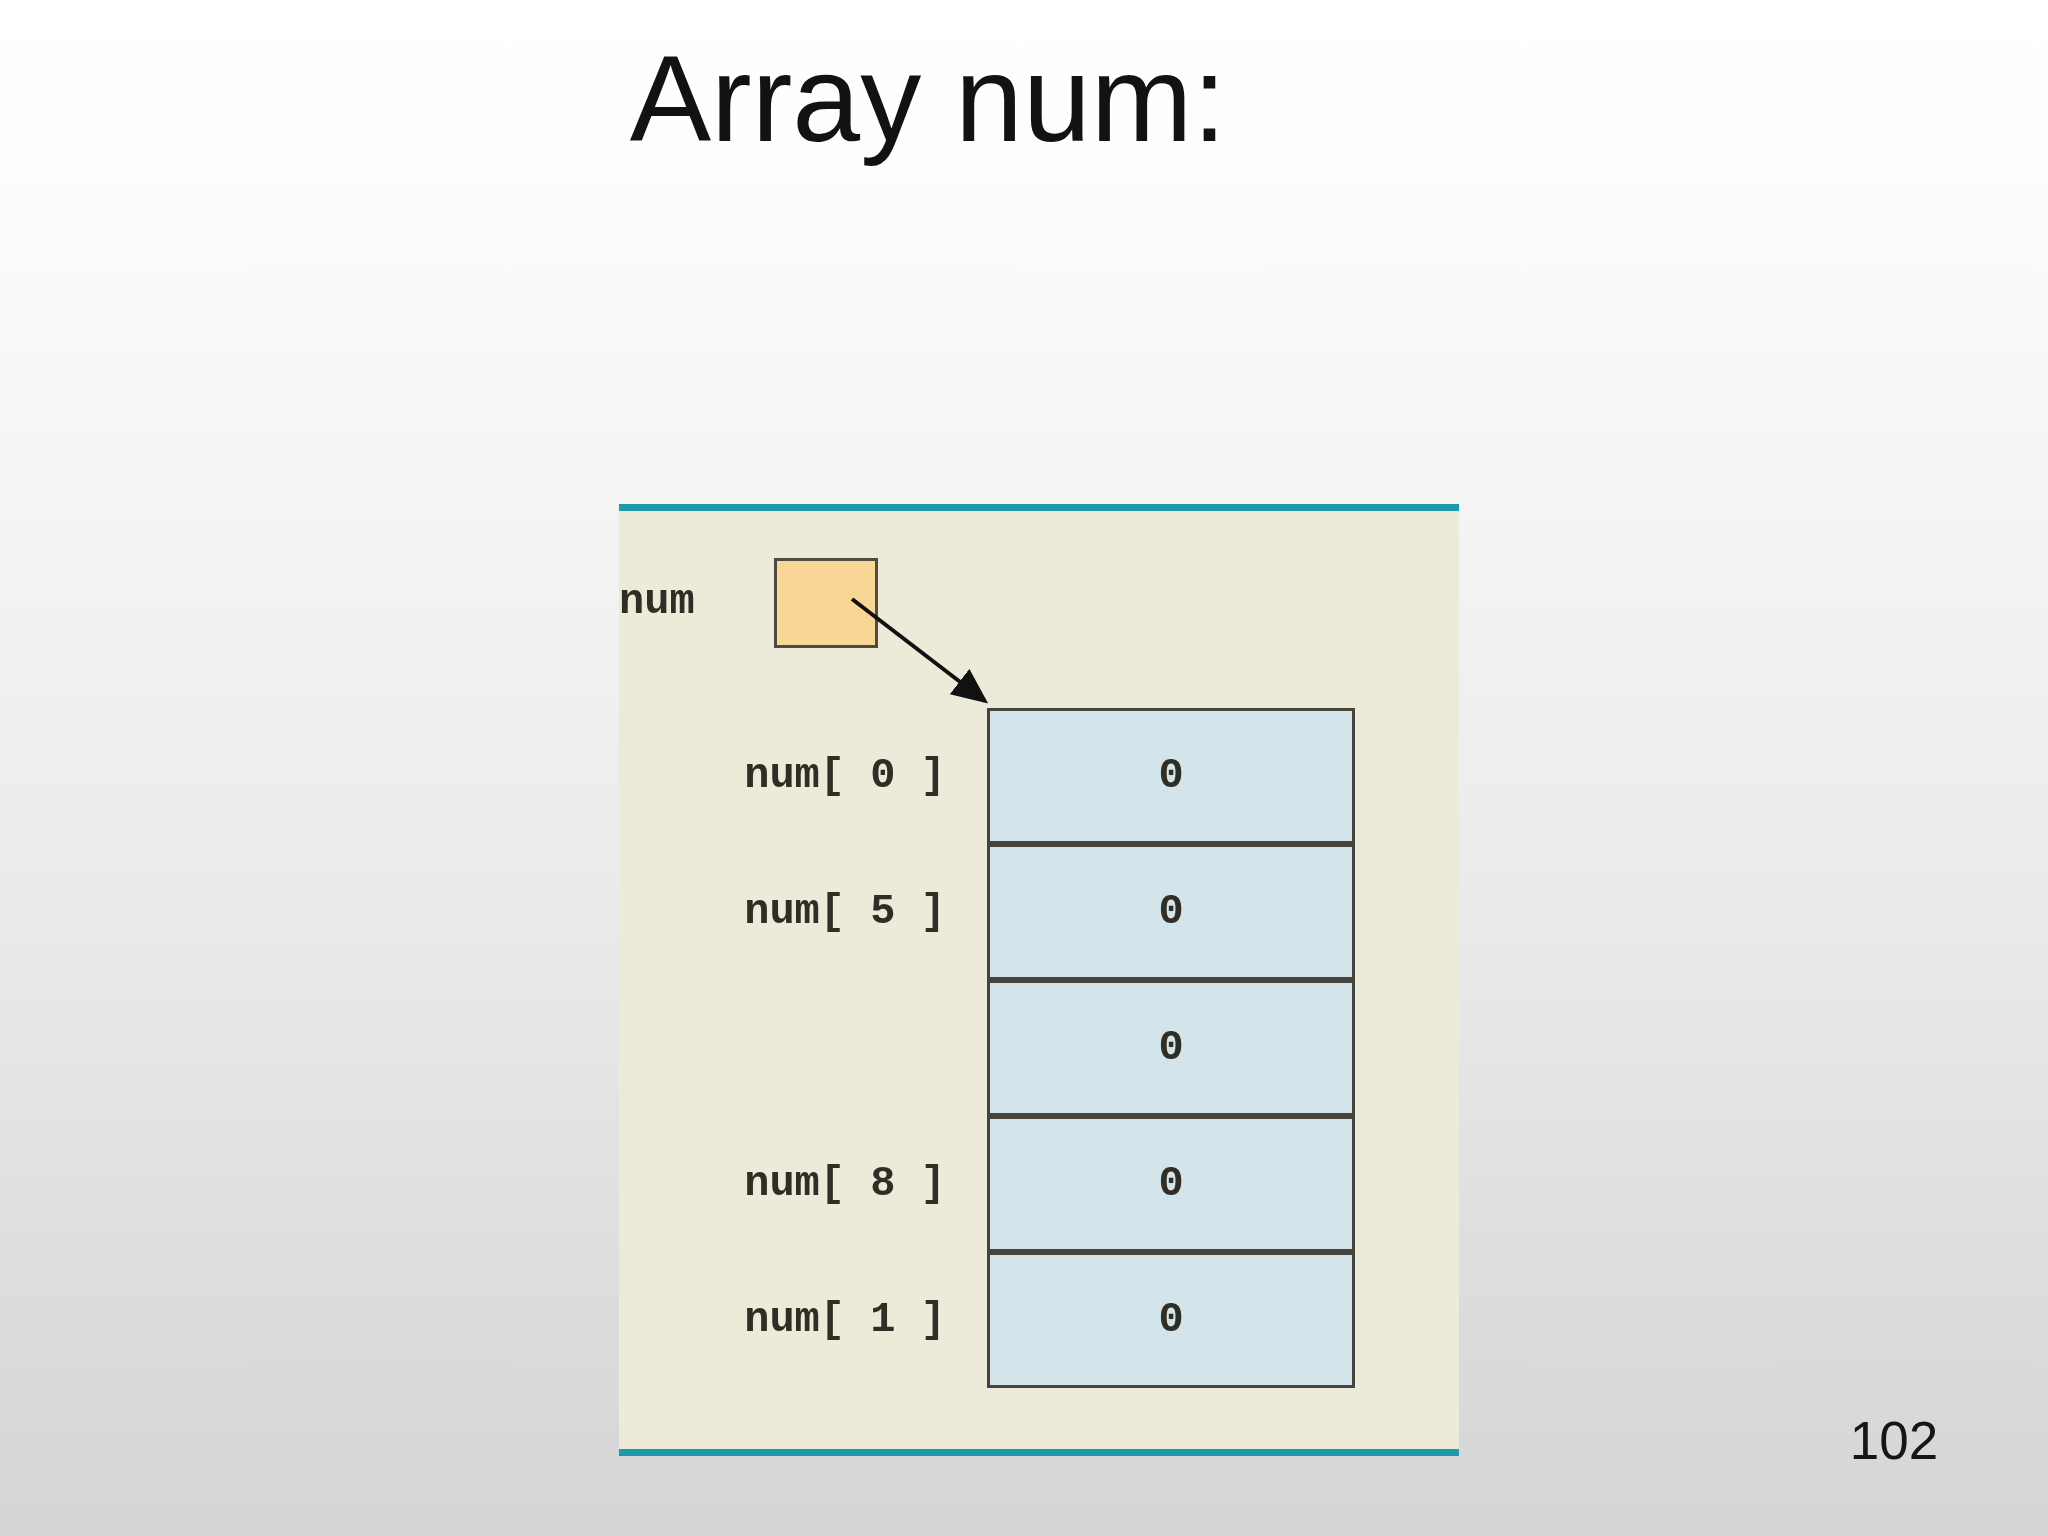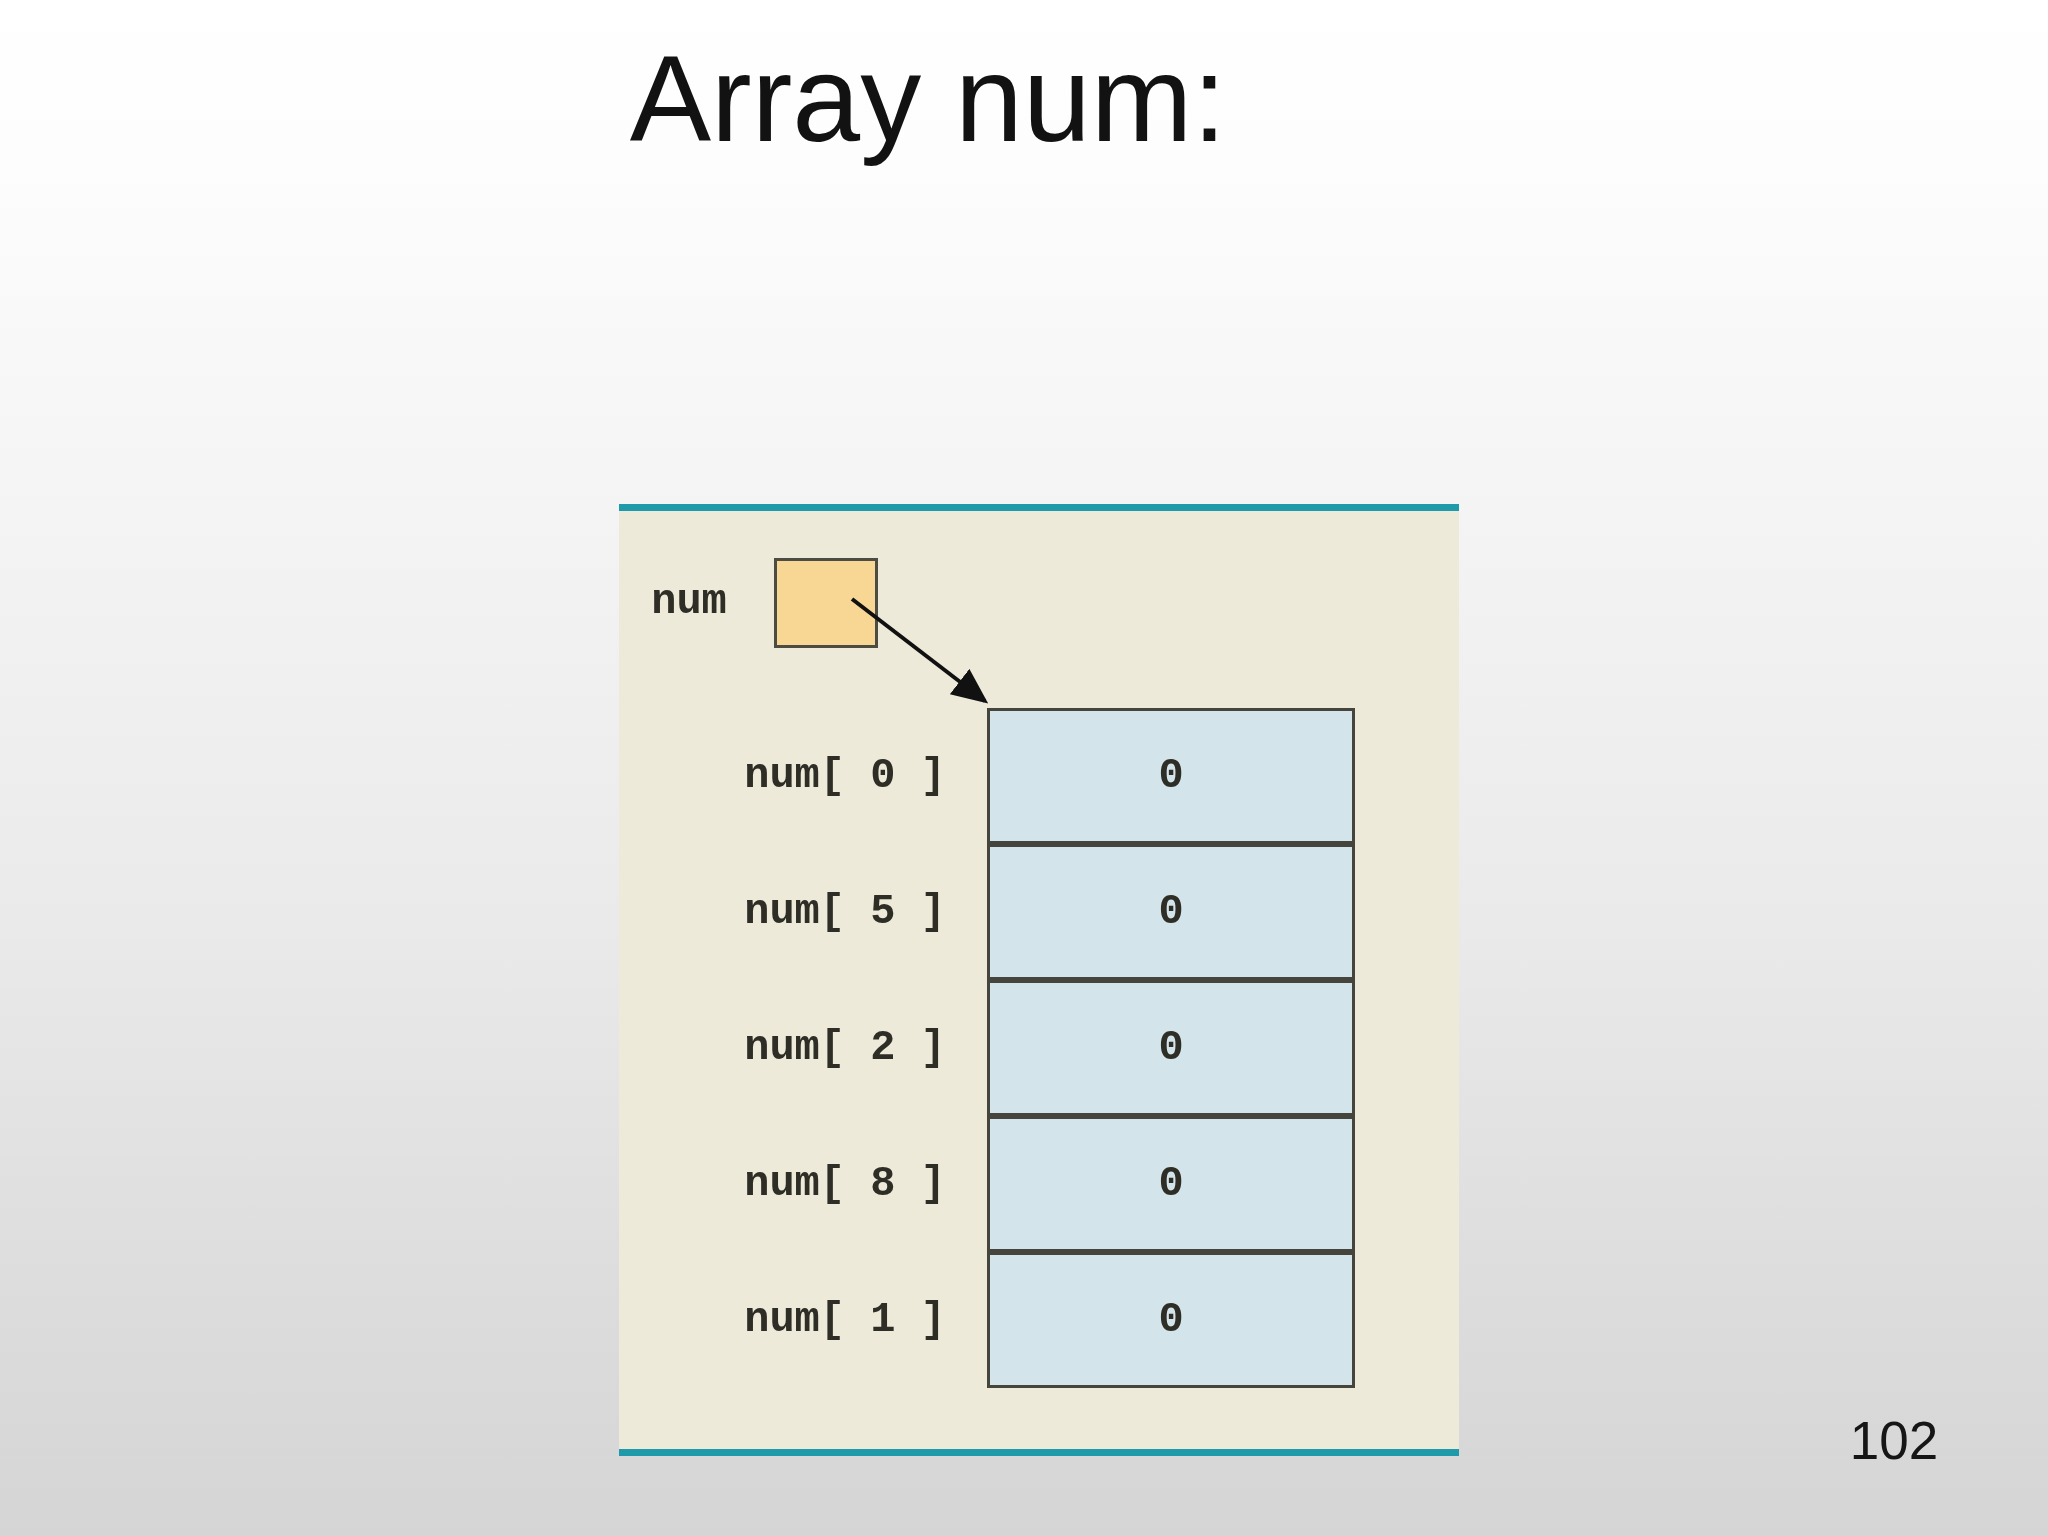--- a/index.html
+++ b/index.html
@@ -44,21 +44,21 @@
   .mono {
     font-family: "Liberation Mono", monospace;
     font-weight: bold;
     color: #2e2d26;
   }
   .ref-label {
     position: absolute;
     left: 0px;
     top: 66px;
     width: 140px;
-    text-align: center;
+    text-align: left;
     font-size: 42px;
     line-height: 50px;
   }
   .ref-box {
     position: absolute;
     left: 155px;
     top: 47px;
     width: 104px;
     height: 90px;
     box-sizing: border-box;
@@ -150,21 +150,20 @@
       <div class="cell mono">
           <span>0</span>
         </div>
       <div class="cell mono">
           <span>0</span>
         </div>
     </div>
 
     <div class="row-label mono" style="top:239px">num[ 0 ]</div>
     <div class="row-label mono" style="top:375px">num[ 5 ]</div>
-    <div class="row-label mono" style="top:511px">num[ 2 ]</div>
     <div class="row-label mono" style="top:647px">num[ 8 ]</div>
     <div class="row-label mono" style="top:783px">num[ 1 ]</div>
 
   </div>
 
   <div class="page-number">102</div>
 
 </div>
 
 </body></html>

